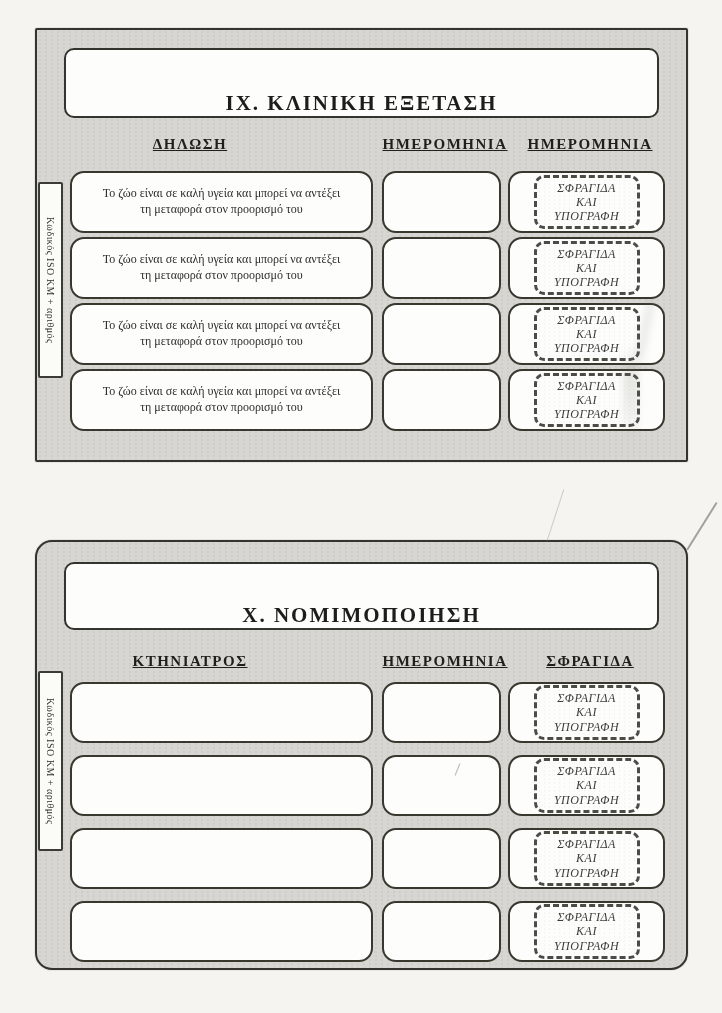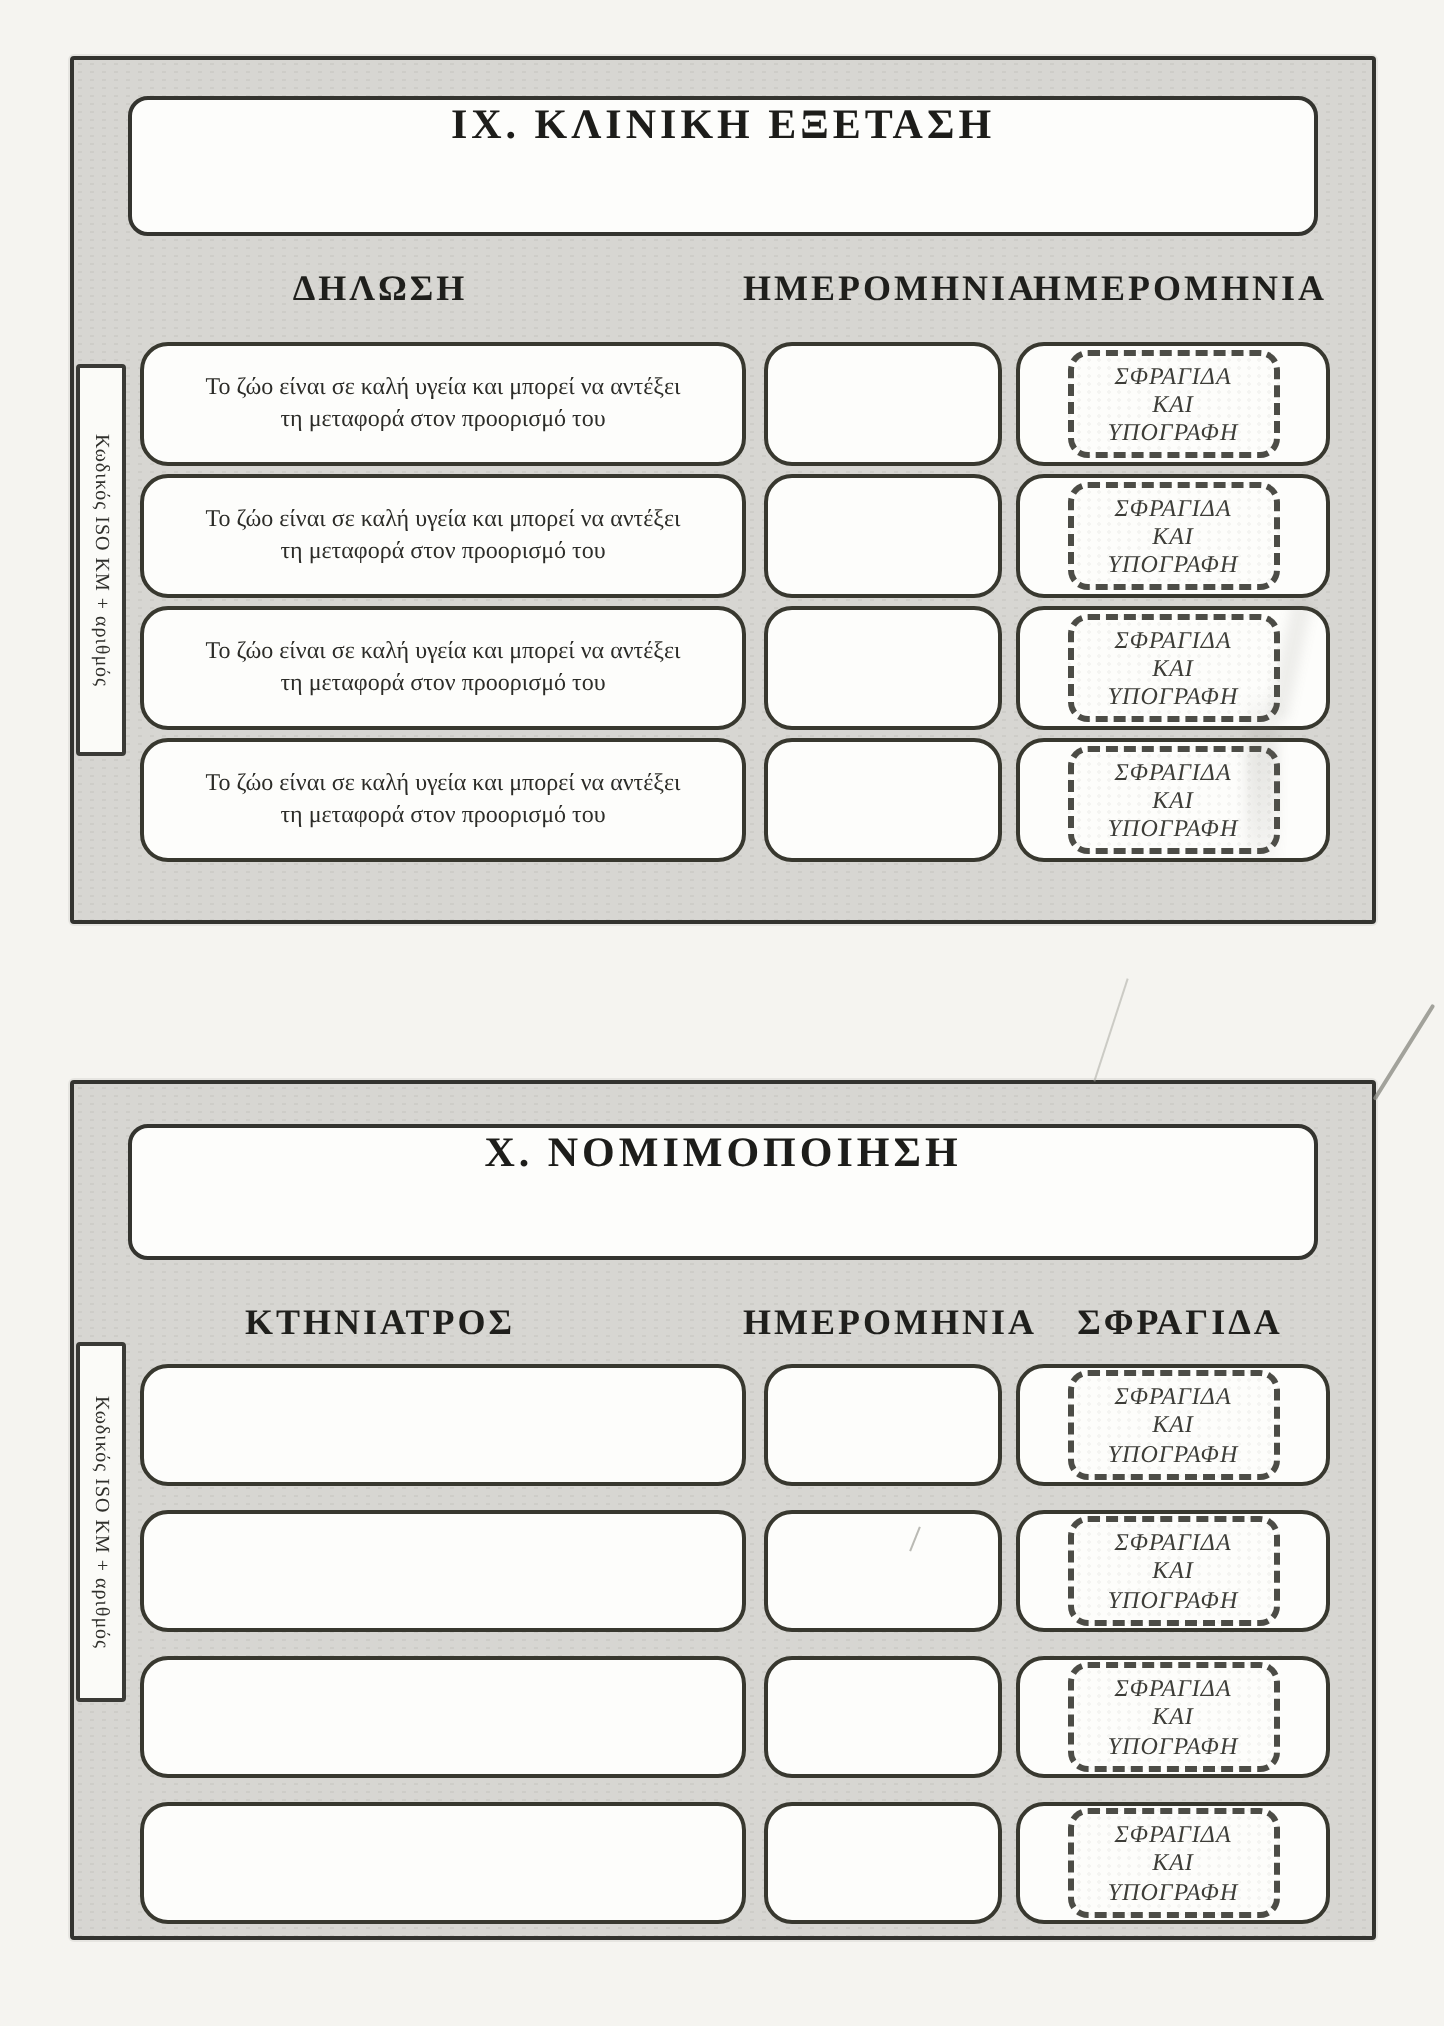--- a/index.html
+++ b/index.html
@@ -9,41 +9,41 @@
   }
   .panel{
     position:absolute;left:35px;width:653px;box-sizing:border-box;
     background:#d7d6d2;
     background-image:radial-gradient(rgba(80,80,74,0.07) 1px, rgba(0,0,0,0) 1px);
     background-size:6px 4px;
     border:2.5px solid #33332f;border-radius:2px;
     box-shadow:0 0 0 1px rgba(0,0,0,0.06);
   }
   .panel-1{top:28px;height:434px;}
-  .panel-2{top:540px;height:430px;}
+  .panel-2{top:540px;height:430px;border-radius:17px;}
 
   .title-box{
     position:absolute;left:27px;right:27px;background:#fdfdfb;
     border:2px solid #34342f;border-radius:10px;
-    display:flex;align-items:flex-start;justify-content:center;
+    display:flex;align-items:flex-end;justify-content:center;
   }
   .panel-1 .title-box{top:18px;height:66px;}
   .panel-2 .title-box{top:20px;height:64px;}
   .title-box h2{
     margin:0;font-size:21px;font-weight:bold;letter-spacing:2px;color:#1d1d1a;
     font-family:"Liberation Serif",serif;white-space:nowrap;
   }
 
   .col-headers{position:absolute;left:0;right:0;height:18px;}
   .panel-1 .col-headers{top:106px;}
   .panel-2 .col-headers{top:111px;}
   .col-h{
     position:absolute;transform:translateX(-50%);
-    font-size:18px;font-weight:bold;letter-spacing:1.5px;color:#1f1f1c;
-    white-space:nowrap;line-height:16px;
+    font-size:15px;font-weight:bold;letter-spacing:1.5px;color:#1f1f1c;
+    white-space:nowrap;line-height:16px;text-decoration:underline;
   }
   .col-h.c1{left:153px;}
   .col-h.c2{left:408px;}
   .col-h.c3{left:553px;}
 
   .side-tab{
     position:absolute;left:1px;width:25px;background:#fbfbf8;
     border:2px solid #3a3a36;border-radius:2px;box-sizing:border-box;
     display:flex;align-items:center;justify-content:center;z-index:3;
   }

